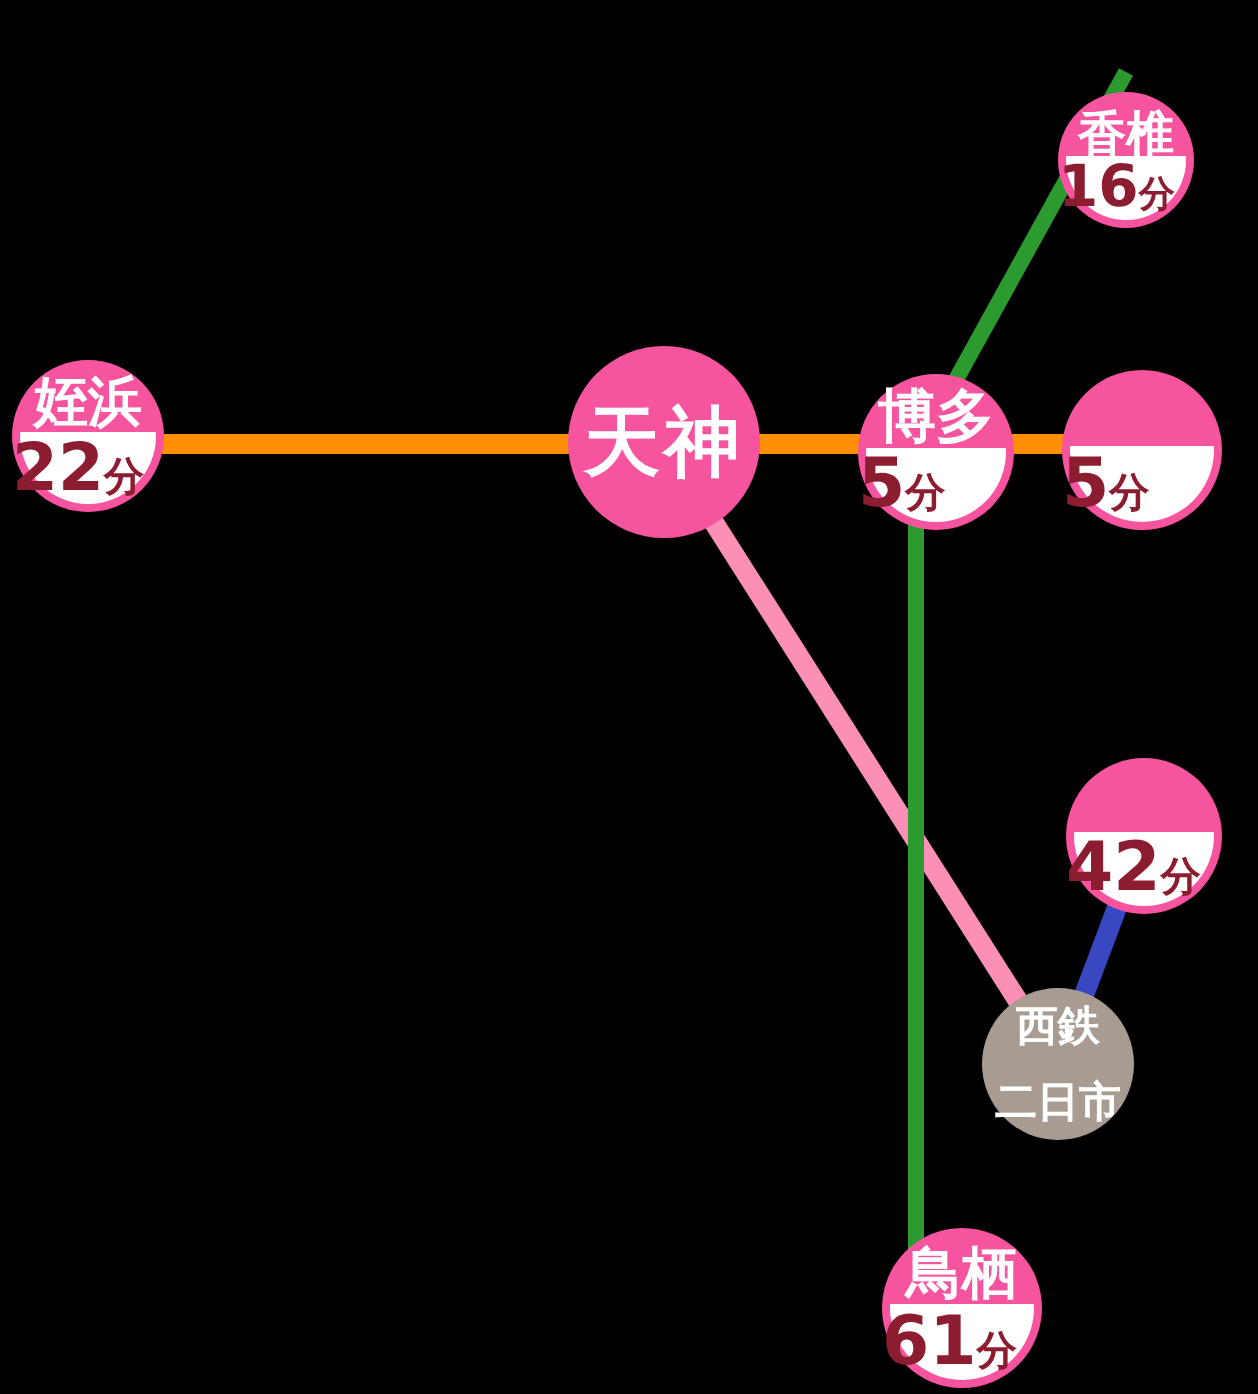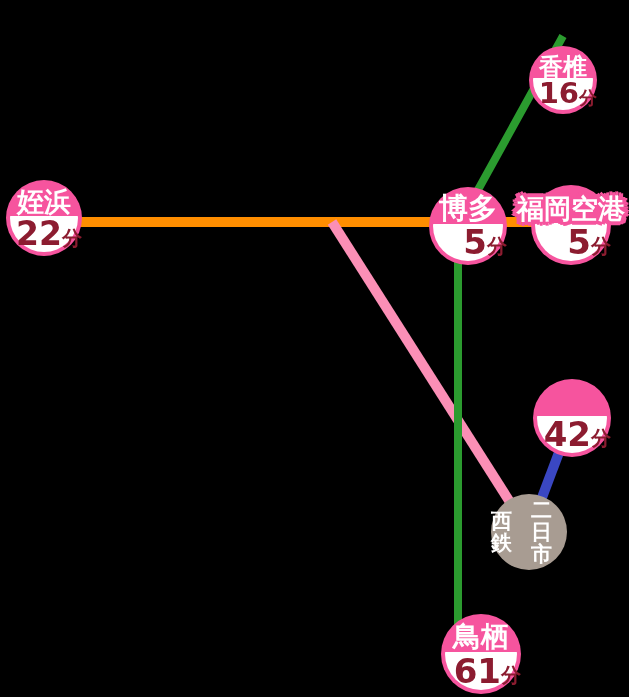--- a/index.html
+++ b/index.html
@@ -53,34 +53,34 @@
       0 4px var(--station_pink), 0 -4px var(--station_pink),
       3px 3px var(--station_pink), -3px 3px var(--station_pink),
       3px -3px var(--station_pink), -3px -3px var(--station_pink),
       5px 2px var(--station_pink), -5px 2px var(--station_pink),
       5px -2px var(--station_pink), -5px -2px var(--station_pink);
   }
 
   .min {
     position: absolute; left: 0; right: 0;
     top: calc(50% - 2px); bottom: 5px;
-    display: flex; align-items: center; justify-content: flex-end;
+    display: flex; align-items: center; justify-content: flex-start;
     color: var(--minutes_red, #8C1C30);
     line-height: 1;
     z-index: 2;
   }
   .min .num { font-size: var(--fs-num, 34px); }
   .min .u   { font-size: var(--fs-unit, 20px); transform: translateY(4px); }
 
   .hub .disc { display: flex; align-items: center; justify-content: center; }
   .hub .nm { position: static; transform: none; letter-spacing: 2px; }
 
   .nm2 {
     position: absolute; inset: 0;
-    display: flex; flex-direction: row;
+    display: flex; flex-direction: column;
     align-items: center; justify-content: center;
     gap: 16px;
     color: var(--label_white, #fff);
     font-size: var(--fs-name, 21px);
     line-height: 1.05;
     z-index: 2;
   }
 </style>
 </head>
 <body>
@@ -100,40 +100,44 @@
           <div class="seg"></div>
         </div>
       <div class="nm">姪浜</div>
       <div class="min">
         <span class="num">22</span>
         <span class="u">分</span>
       </div>
     </div>
   </div>
 
+  <div class="station hub" style="left:332px; top:221px; --d:96px; --fs-name:38px;">
+    <div class="disc">
+      <div class="nm">天神</div>
+    </div>
+  </div>
 
   <div class="station timed" style="left:468px; top:226px; --d:78px; --fs-name:29px; --fs-num:34px; --fs-unit:20px;">
     <div class="disc">
       <div class="clip">
           <div class="seg"></div>
         </div>
       <div class="nm">博多</div>
       <div class="min">
         <span class="num">5</span>
         <span class="u">分</span>
       </div>
     </div>
   </div>
 
   <div class="station timed halo" style="left:571px; top:225px; --d:80px; --fs-name:27px; --fs-num:34px; --fs-unit:20px;">
     <div class="disc">
       <div class="clip">
           <div class="seg"></div>
         </div>
-      <div class="nm">福岡空港</div>
       <div class="min">
         <span class="num">5</span>
         <span class="u">分</span>
       </div>
     </div>
   </div>
 
   <div class="station timed" style="left:563px; top:36px;margin-top:44px; --d:68px; --fs-name:24px; --fs-num:29px; --fs-unit:18px; --nm-b:1px;">
     <div class="disc">
       <div class="clip">

